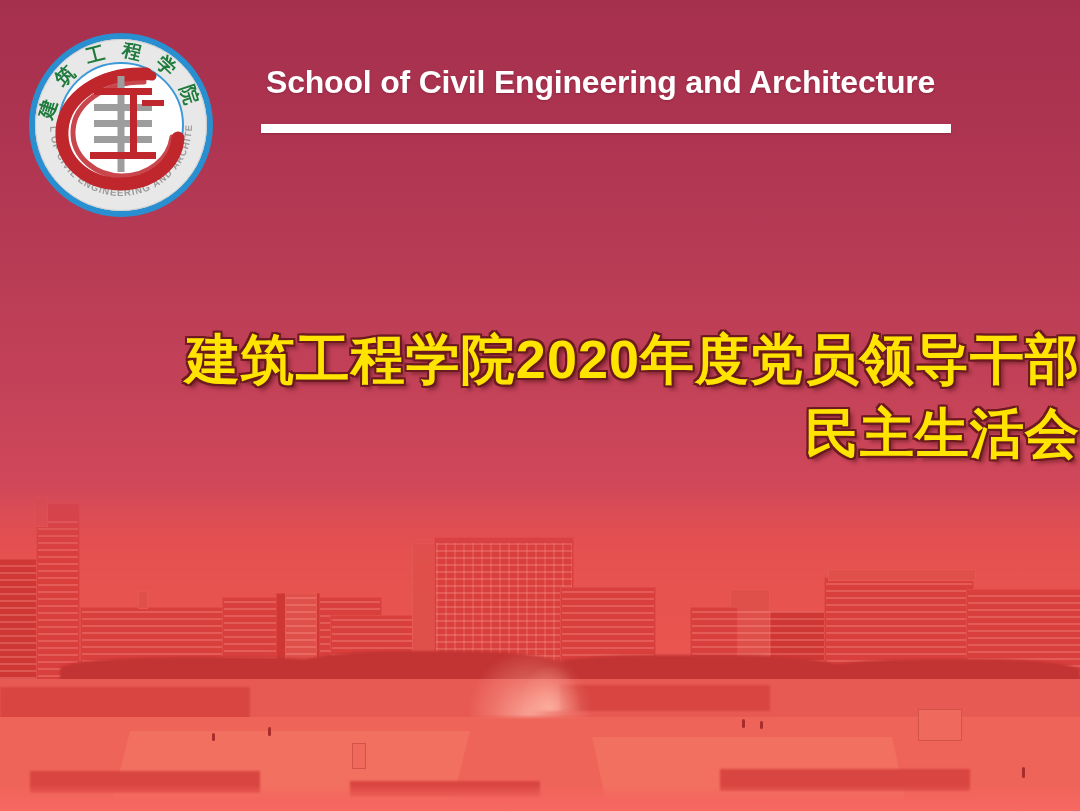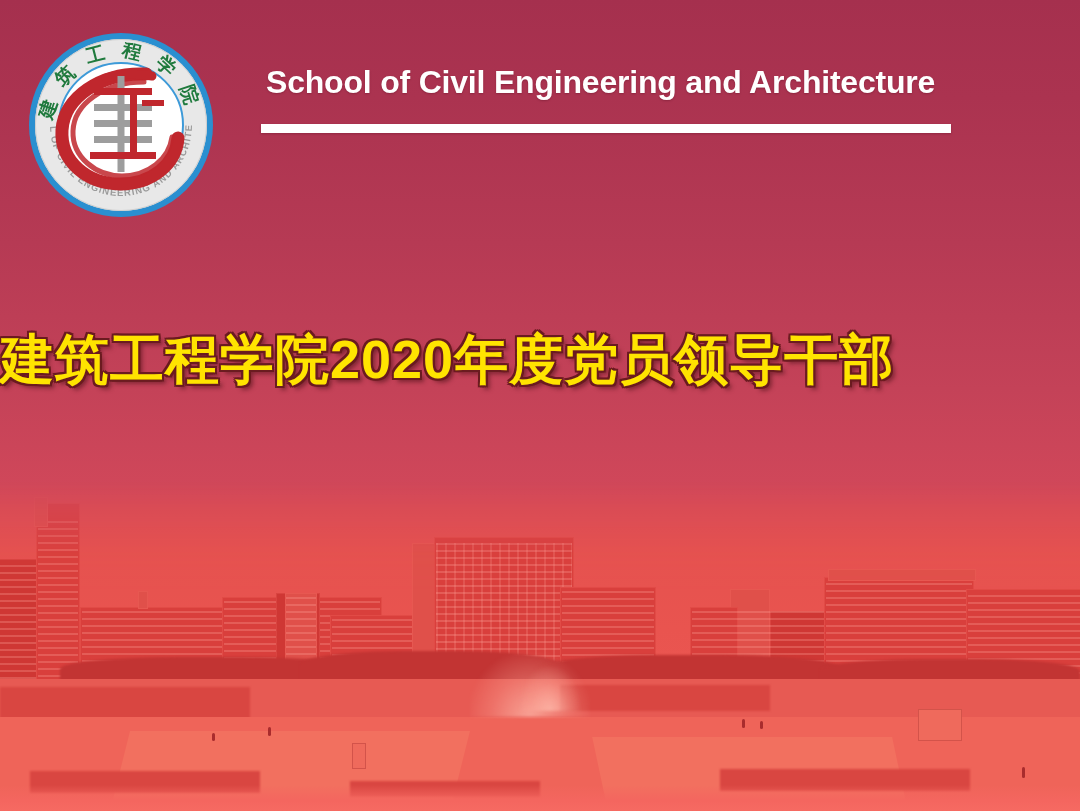--- a/index.html
+++ b/index.html
@@ -147,21 +147,21 @@
     height: 190px;
   }
   #logo svg { display: block; }
 
   
   #title-block {
     position: absolute;
     left: 0;
     top: 322px;
     width: 1080px;
-    text-align: left;
+    text-align: right;
   }
   .title-line {
     color: #ffe400;
     font-size: 54px;
     font-weight: bold;
     line-height: 74px;
     letter-spacing: 1px;
     white-space: nowrap;
     text-shadow:
        2px 0   0 #6b1b20,
@@ -311,16 +311,17 @@
       </svg>
     </div>
 
     <div id="header-title">School of Civil Engineering and Architecture</div>
 
     <div id="header-rule"></div>
   </div>
 
   <div id="title-block">
     <div class="title-line">建筑工程学院2020年度党员领导干部</div>
+    <div class="title-line">民主生活会</div>
   </div>
 
 
 </div>
 
 </body></html>

